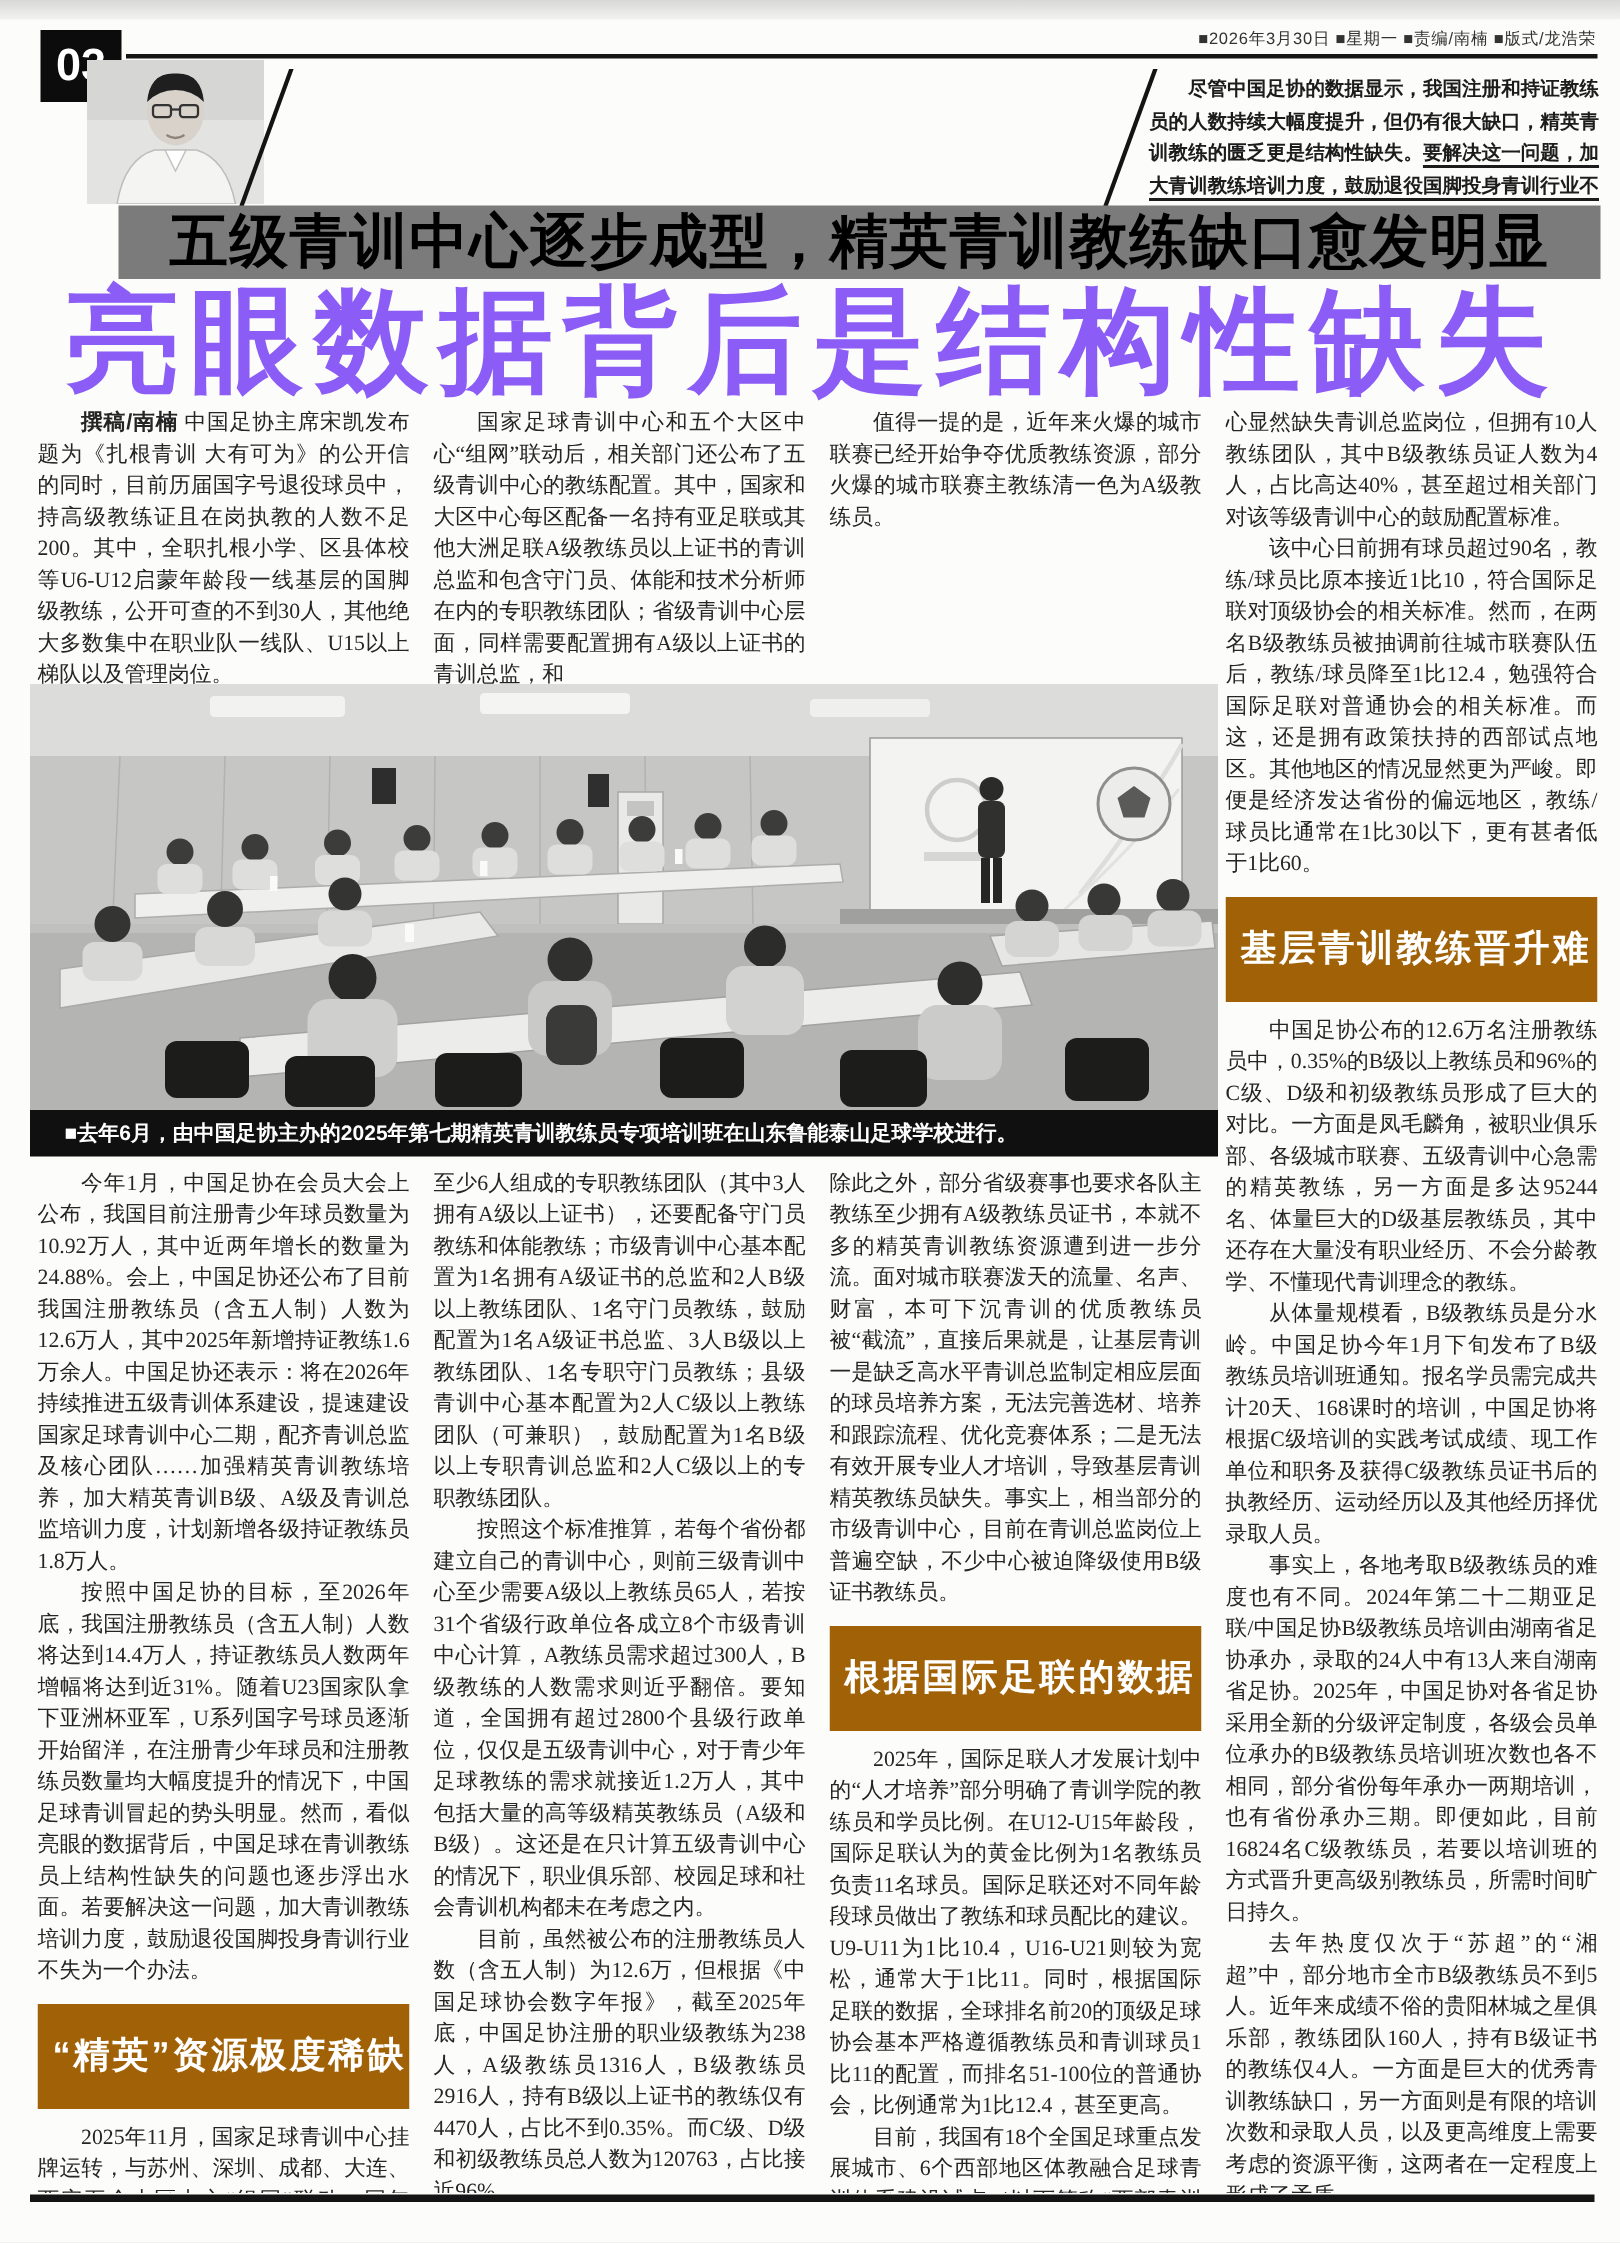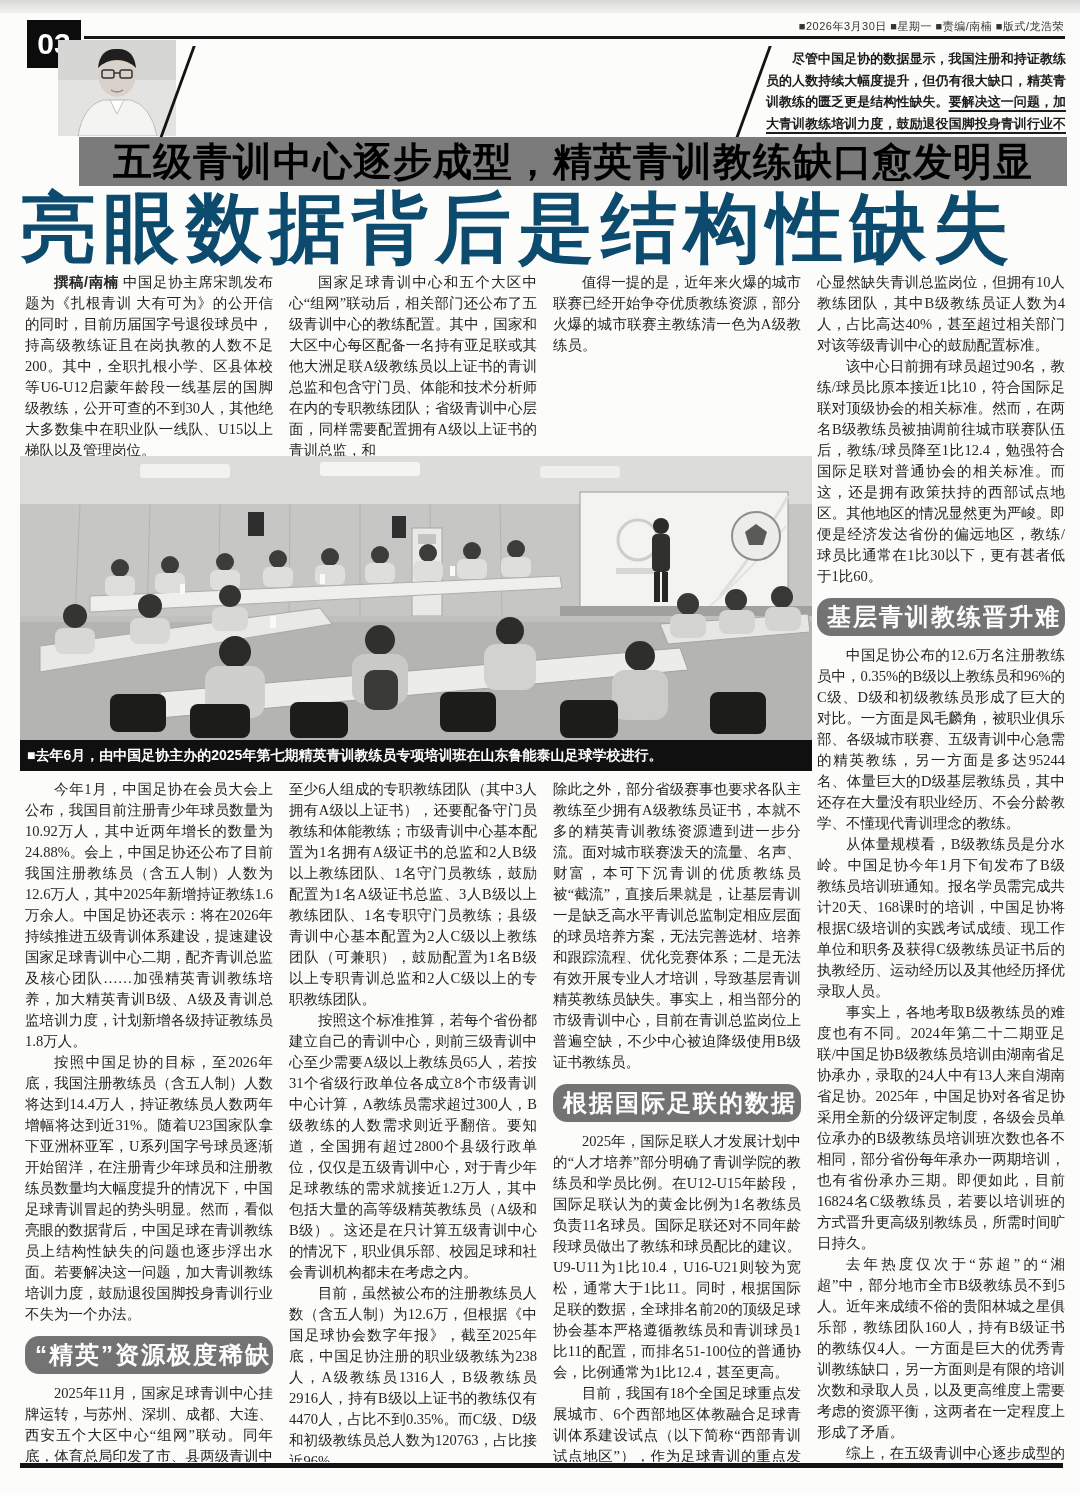--- a/index.html
+++ b/index.html
@@ -19,42 +19,42 @@
   .slash{position:absolute;top:46px;width:0;height:92px;border-left:3px solid #141414;transform:skewX(-20deg);}
   .slash.s1{left:176px;}
   .slash.s2{left:752px;}
   .intro{position:absolute;left:766px;top:48px;width:300px;font:700 13px/21.6px "Liberation Sans","DejaVu Sans",sans-serif;
          color:#1c1c1c;text-align:justify;text-indent:2em;}
   .intro .emph{text-decoration:underline;text-underline-offset:4px;text-decoration-thickness:1.5px;}
 
   
   .strap{position:absolute;left:79px;top:137px;width:988px;height:49px;background:#7b7b7b;color:#000000;
          font:900 39px/49px "Liberation Sans","DejaVu Sans",sans-serif;text-align:center;letter-spacing:1px;white-space:nowrap;}
-  .headline{position:absolute;left:20px;top:188px;width:1043px;height:82px;color:#0c4a6e;
-            font:900 76px/80px "Liberation Serif","DejaVu Serif",serif;text-align:left;letter-spacing:7px;white-space:nowrap;}
+  .headline{position:absolute;left:20px;top:188px;width:1043px;height:82px;color:#8b5cf6;
+            font:900 76px/80px "Liberation Serif","DejaVu Serif",serif;text-align:center;letter-spacing:7px;white-space:nowrap;}
 
   
   .col{position:absolute;width:248px;font-size:14.5px;line-height:21px;text-align:justify;overflow:hidden;color:#252525;}
   .col p{margin:0;text-indent:2em;}
   .col p.cont{text-indent:0;}
   .byline{font-weight:700;font-family:"Liberation Sans",sans-serif;}
   .c1t{left:25px;top:272px;height:184px;}
   .c2t{left:289px;top:272px;height:184px;}
   .c3t{left:553px;top:272px;height:184px;}
   .c1b{left:25px;top:779px;height:683px;}
   .c2b{left:289px;top:779px;height:683px;}
   .c3b{left:553px;top:779px;height:683px;}
   .c4 {left:817px;top:272px;height:1190px;}
-  .sechead{margin:11px 0 9px;background:#737373;color:#fff;text-indent:0;
-           font:700 24px/38px "Liberation Sans","DejaVu Sans",sans-serif;padding:0 10px;letter-spacing:2px;white-space:nowrap;border-radius:14px;}
+  .sechead{margin:11px 0 9px;background:#a16207;color:#fff;text-indent:0;
+           font:700 24px/38px "Liberation Sans","DejaVu Sans",sans-serif;padding:16px 10px;letter-spacing:2px;white-space:nowrap;}
 
   
   .photo{position:absolute;left:20px;top:456px;width:792px;height:284px;background:#c9c9c9;overflow:hidden;}
   .caption{position:absolute;left:20px;top:740px;width:792px;height:31px;background:#101010;color:#fff;
-           font:700 14px/31px "Liberation Sans","DejaVu Sans",sans-serif;padding:0 7px;box-sizing:border-box;
+           font:700 14px/31px "Liberation Sans","DejaVu Sans",sans-serif;padding:0 23px;box-sizing:border-box;
            white-space:nowrap;overflow:hidden;}
   .bottomrule{position:absolute;left:20px;top:1463px;width:1043px;height:5px;background:#141414;}
 </style>
 </head>
 <body>
 
 <div class="page">
   <div class="edge-top"></div>
 
   <div class="pagenum">03</div>

